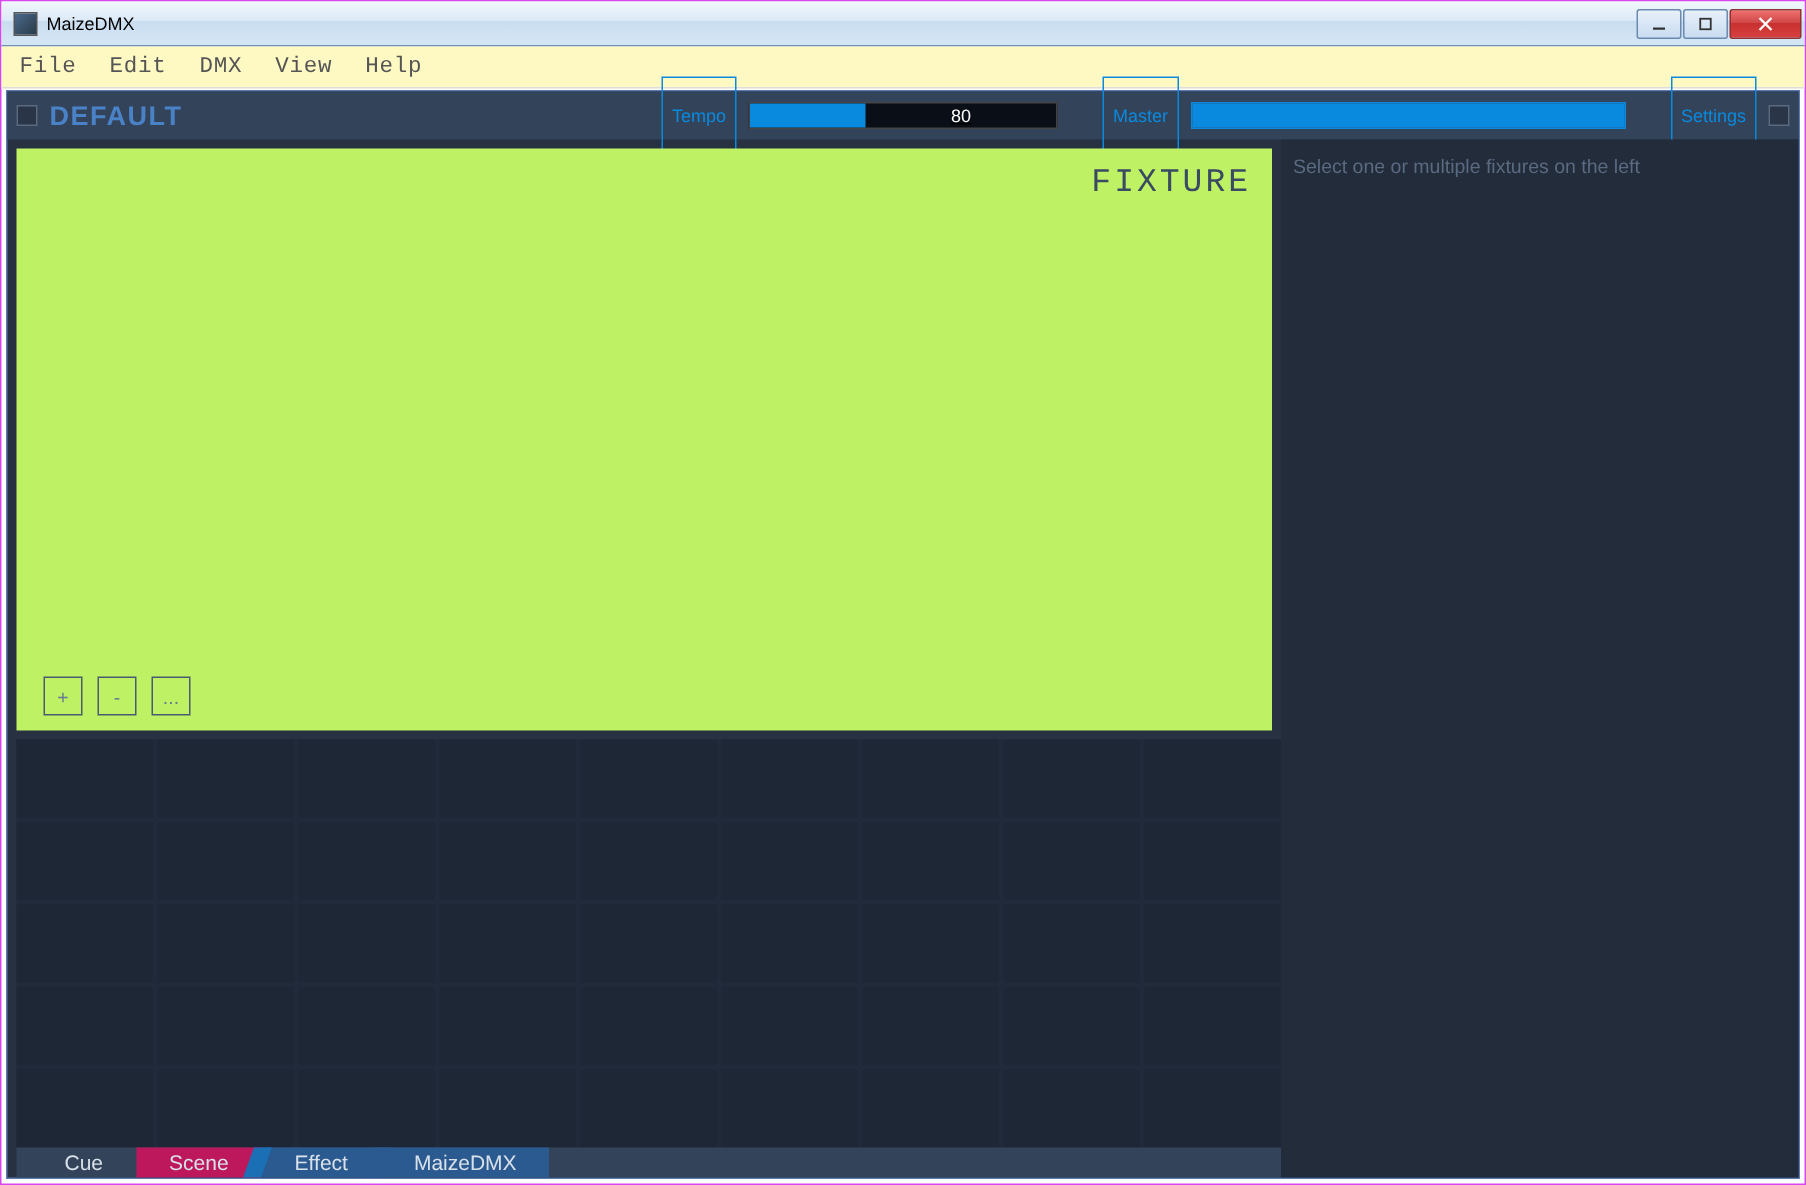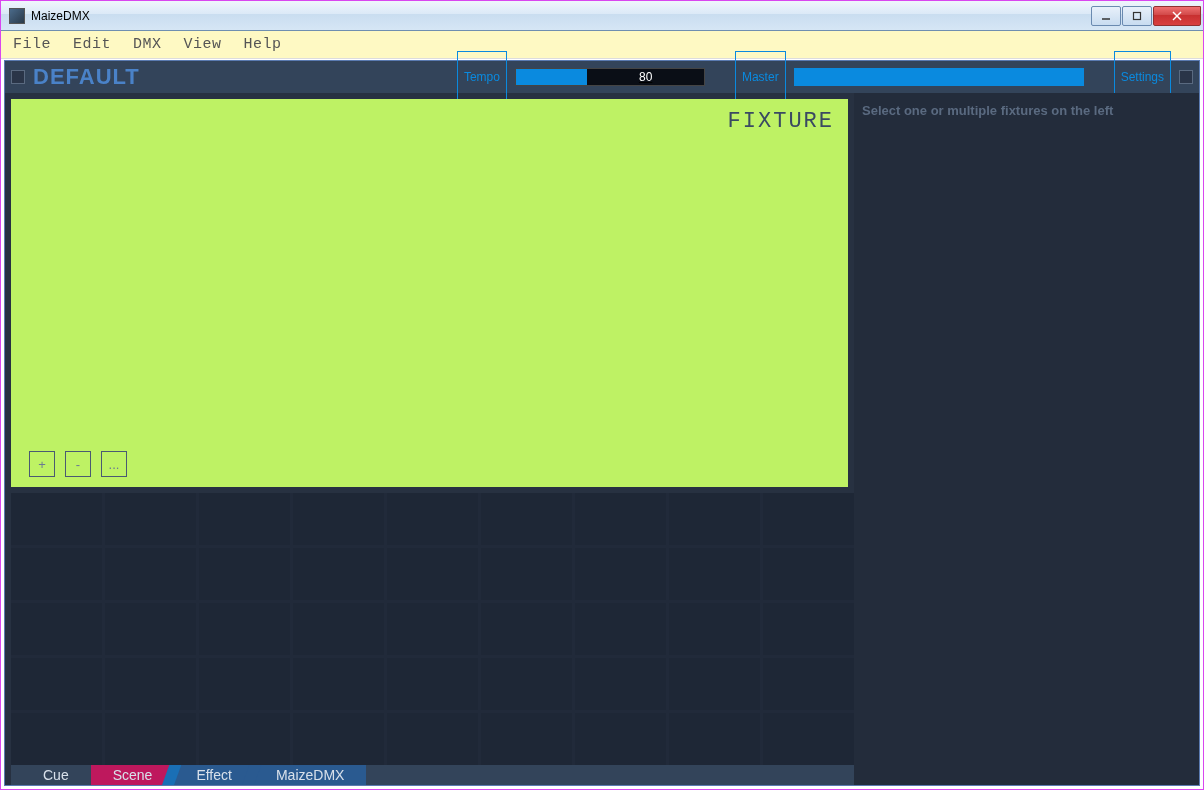--- a/index.html
+++ b/index.html
@@ -18,33 +18,33 @@
 
 .menubar { height: 28px; background: #fef9c3; display: flex; align-items: center; padding: 0 12px; gap: 22px; border-bottom: 1px solid #ddd; }
 .menu-item { font-family: "Courier New", monospace; font-size: 15px; color: #555; cursor: pointer; letter-spacing: 0.5px; }
 
 
 .app { flex: 1; background: #273141; display: flex; flex-direction: column; border: 1px solid #5a7ab0; margin: 1px 3px 3px 3px; }
 
 
 .toolbar { height: 32px; background: #33445a; display: flex; align-items: center; padding: 0 6px; gap: 8px; }
 .cb-square { width: 14px; height: 14px; border: 1px solid #5a6a80; background: #2a3548; cursor: pointer; }
-.default-label { color: #4a82c8; font-size: 22px; font-weight: 600; letter-spacing: 1px; }
+.default-label { color: #4a82c8; font-size: 18px; font-weight: 600; letter-spacing: 1px; }
 .spacer { flex: 1; }
 .ctl-btn { border: 1px solid #0a8adf; background: rgba(0,0,0,0); color: #0a8adf; font-size: 12px; padding: 18px 6px; cursor: pointer; }
-.tempo-bar { width: 190px; height: 18px; display: flex; background: #0a0e16; border: 1px solid #444; text-decoration: underline; }
+.tempo-bar { width: 206px; height: 18px; display: flex; background: #0a0e16; border: 1px solid #444; text-decoration: underline; }
 .tempo-fill { width: 38%; background: #0a8adf; }
 .tempo-val { flex: 1; color: #fff; font-size: 12px; display: flex; align-items: center; justify-content: center; }
 .master-bar { width: 290px; height: 18px; background: #0a8adf; border: 1px solid #0a8adf; }
 .master-bar-inner { width: 100%; height: 100%; background: #0a8adf; }
 
 
 .main { flex: 1; display: flex; }
 .left { flex: 1; display: flex; flex-direction: column; }
-.right { width: 345px; background: #232c3b; padding: 10px 8px; color: #5a6a80; font-family: "Courier New", monospace; font-size: 13px; text-align: left; font-weight: bold; }
+.right { width: 345px; background: #232c3b; padding: 10px 8px; color: #5a6a80; font-family: "Courier New", monospace; font-size: 13px; text-align: left; }
 
 
 .canvas { flex: 1; background: #bef264; position: relative; margin: 6px 6px 0 6px; }
 .fixture-wm { position: absolute; top: 10px; right: 14px; color: #3a4a62; font-family: "Courier New", monospace; font-size: 22px; letter-spacing: 2px; }
 .canvas-buttons { position: absolute; bottom: 10px; left: 18px; display: flex; gap: 10px; }
 .sq-btn { width: 26px; height: 26px; border: 1px solid #4a5a72; background: transparent; color: #6a7a92; display: flex; align-items: center; justify-content: center; font-size: 13px; cursor: pointer; }
 
 
 .grid { height: 272px; background: #212a3a; margin: 6px 0 0 6px; display: grid; grid-template-columns: repeat(9, 1fr); grid-auto-rows: 1fr; gap: 3px; }
 .grid-cell { background: #1e2736; cursor: pointer; }

